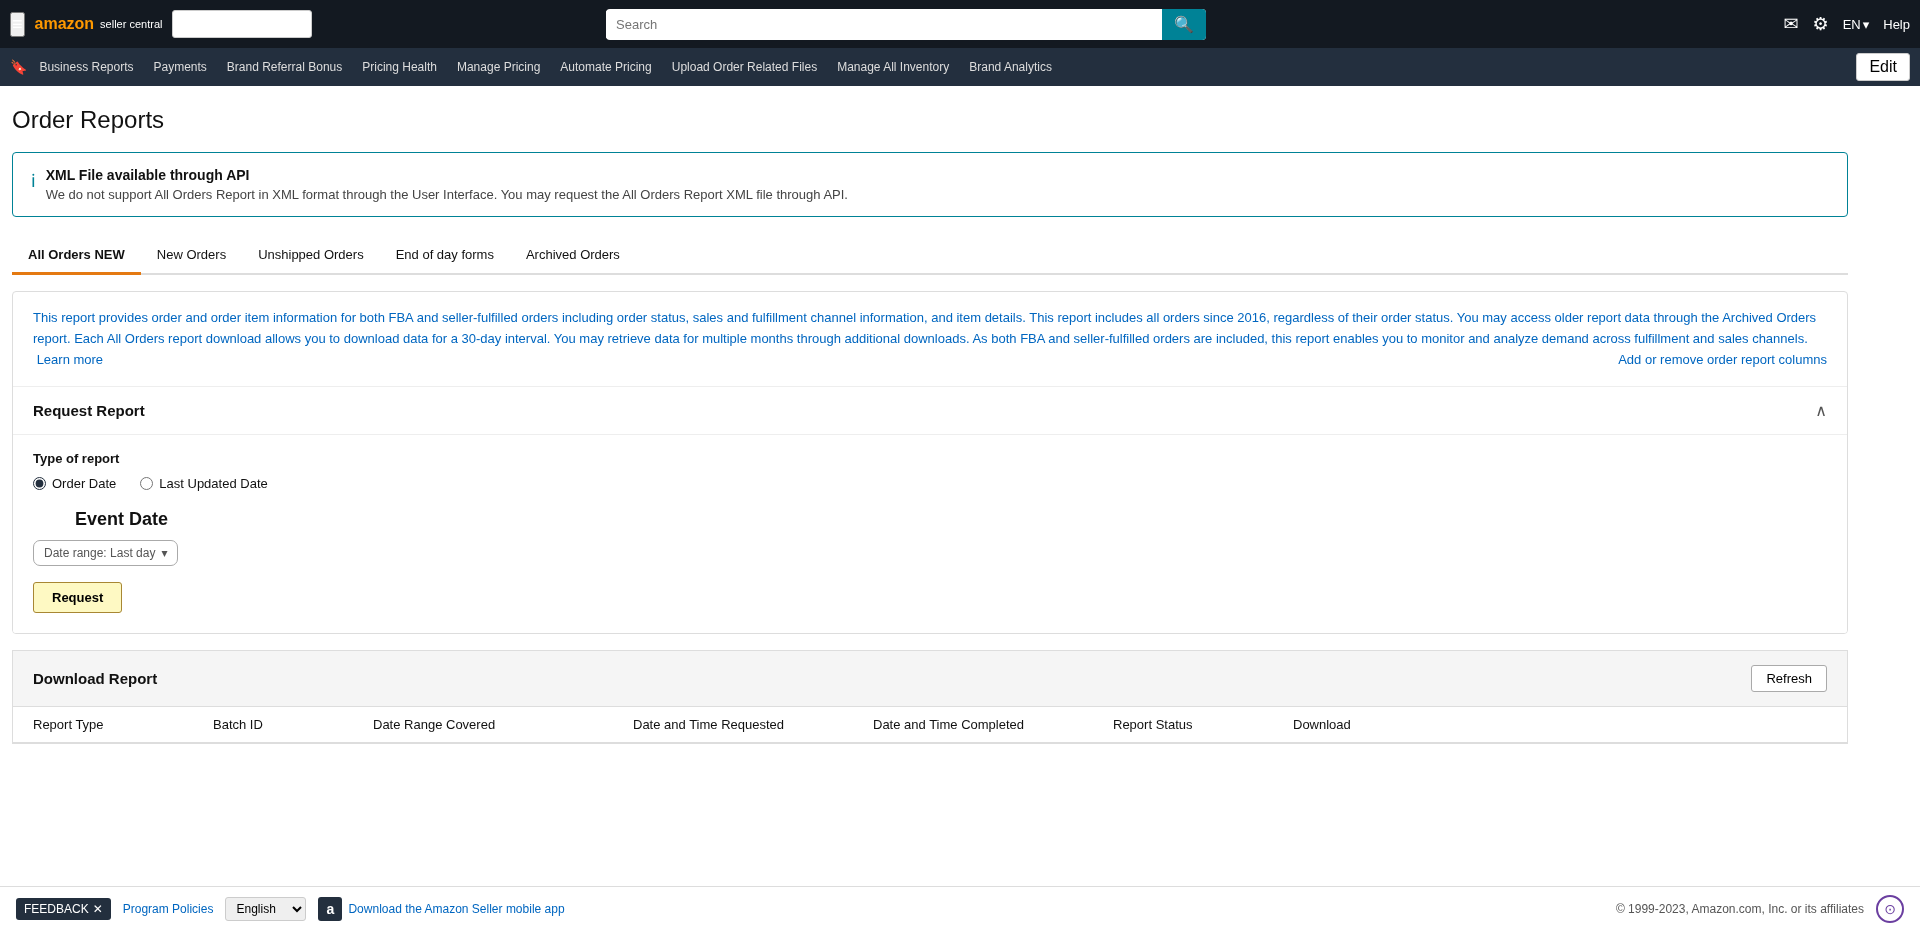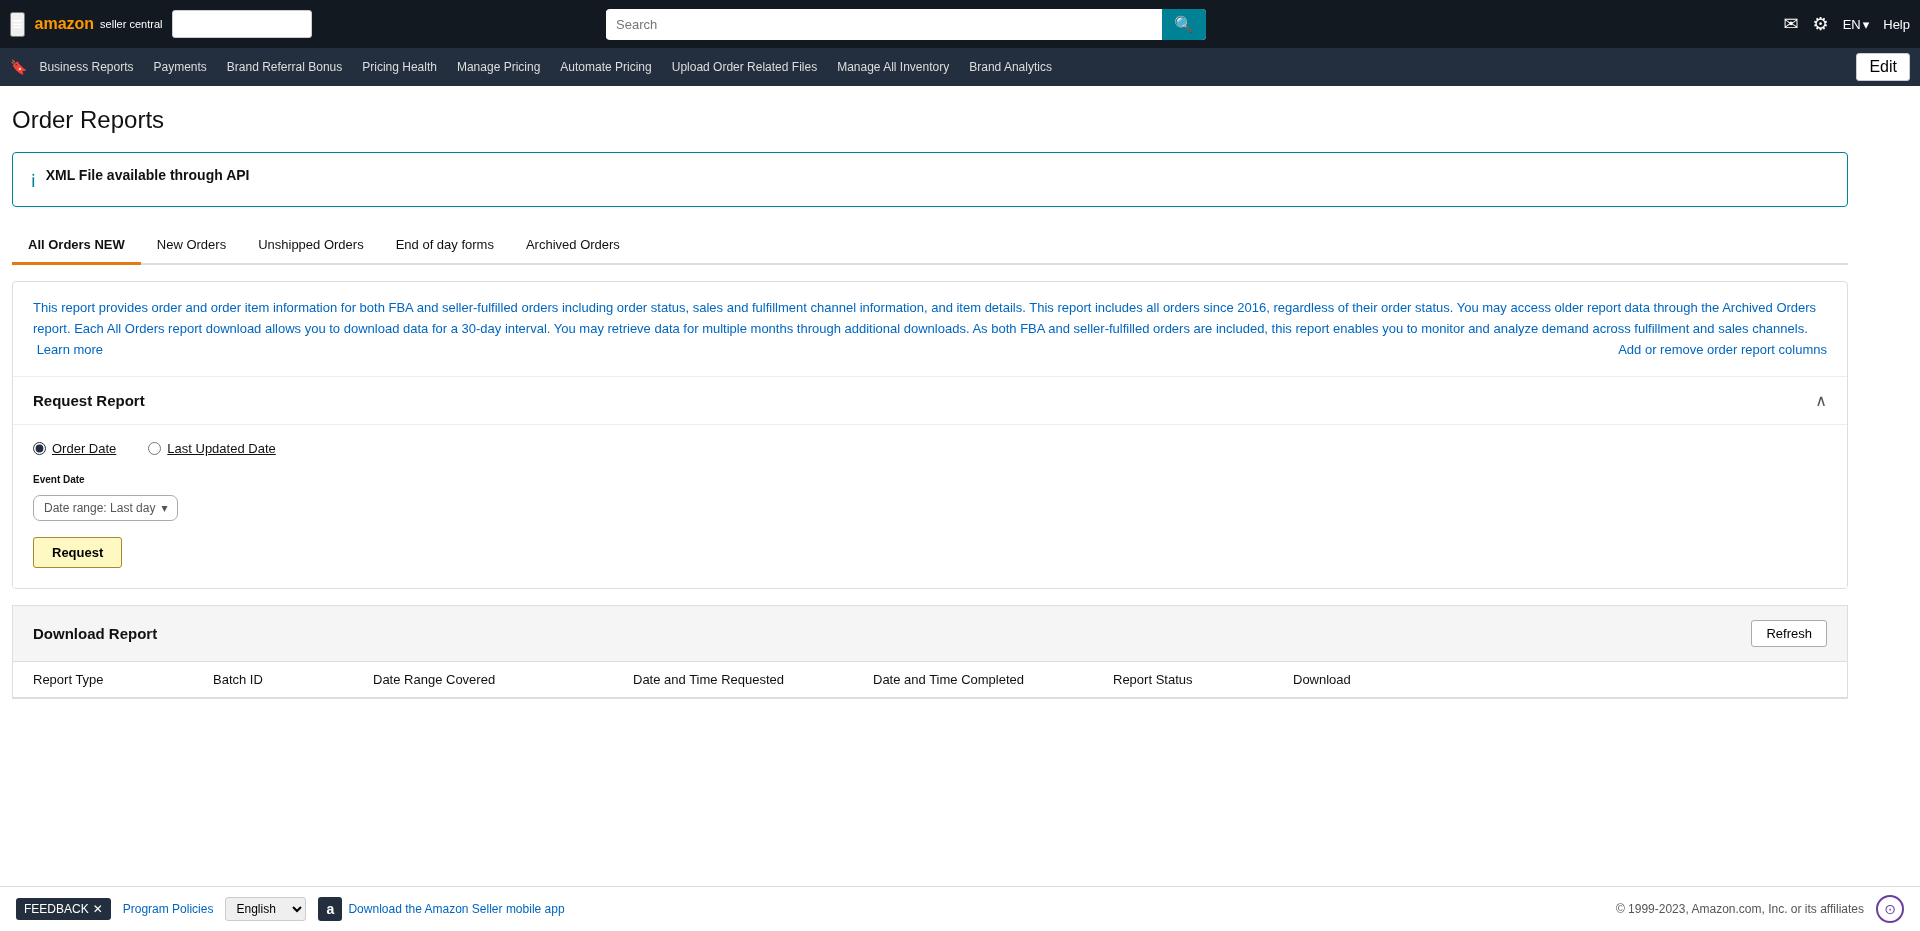--- a/index.html
+++ b/index.html
@@ -169,25 +169,25 @@
       cursor: pointer;
       background: #fff;
       border-bottom: 1px solid #eee;
     }
     .section-title { font-size: 15px; font-weight: bold; }
     .chevron-icon { font-size: 16px; color: #555; }
 
     .section-body { padding: 16px 20px 20px; background: #fff; }
 
     .field-label { font-weight: bold; font-size: 13px; margin-bottom: 10px; }
-    .radio-group { display: flex; gap: 32px; margin-bottom: 18px; align-items: center; text-decoration: underline; }
+    .radio-group { display: flex; gap: 24px; margin-bottom: 18px; align-items: center; }
     .radio-option { display: flex; align-items: center; gap: 6px; font-size: 13px; cursor: pointer; }
     .radio-option input[type="radio"] { accent-color: #232f3e; }
 
-    .event-date-label { font-weight: bold; font-size: 10px; margin-bottom: 10px; }
+    .event-date-label { font-weight: bold; font-size: 18px; margin-bottom: 10px; margin-left: 42px; }
     .date-dropdown {
       display: flex;
       align-items: center;
       border: 1px solid #aaa;
       border-radius: 7px;
       padding: 5px 10px;
       font-size: 13px;
       cursor: pointer;
       background: #fff;
       width: fit-content;
@@ -339,20 +339,21 @@
   <button class="edit-btn">Edit</button>
 </nav>
 
 <div class="page-content main-scroll">
   <h1 class="page-title">Order Reports</h1>
 
   <div class="info-box">
     <span class="info-icon">ℹ</span>
     <div class="info-box-content">
       <div class="info-box-title">XML File available through API</div>
+      <div class="info-box-text">We do not support All Orders Report in XML format through the User Interface. You may request the All Orders Report XML file through API.</div>
     </div>
   </div>
 
   <div class="tabs">
     <button class="tab-item active">All Orders NEW</button>
     <button class="tab-item">New Orders</button>
     <button class="tab-item">Unshipped Orders</button>
     <button class="tab-item">End of day forms</button>
     <button class="tab-item">Archived Orders</button>
   </div>
@@ -363,20 +364,21 @@
       <span>This report provides order and order item information for both FBA and seller-fulfilled orders including order status, sales and fulfillment channel information, and item details. This report includes all orders since 2016, regardless of their order status. You may access older report data through the Archived Orders report. Each All Orders report download allows you to download data for a 30-day interval. You may retrieve data for multiple months through additional downloads. As both FBA and seller-fulfilled orders are included, this report enables you to monitor and analyze demand across fulfillment and sales channels.</span>
       &nbsp;<a>Learn more</a>
       <a class="add-columns-link">Add or remove order report columns</a>
     </div>
 
     <div class="section-header">
       <span class="section-title">Request Report</span>
       <span class="chevron-icon">∧</span>
     </div>
     <div class="section-body">
+      <div class="field-label">Type of report</div>
       <div class="radio-group">
         <label class="radio-option">
           <input type="radio" name="report-type" checked="" style="">
           <span>Order Date</span>
         </label>
         <label class="radio-option">
           <input type="radio" name="report-type" style="">
           <span>Last Updated Date</span>
         </label>
       </div>

